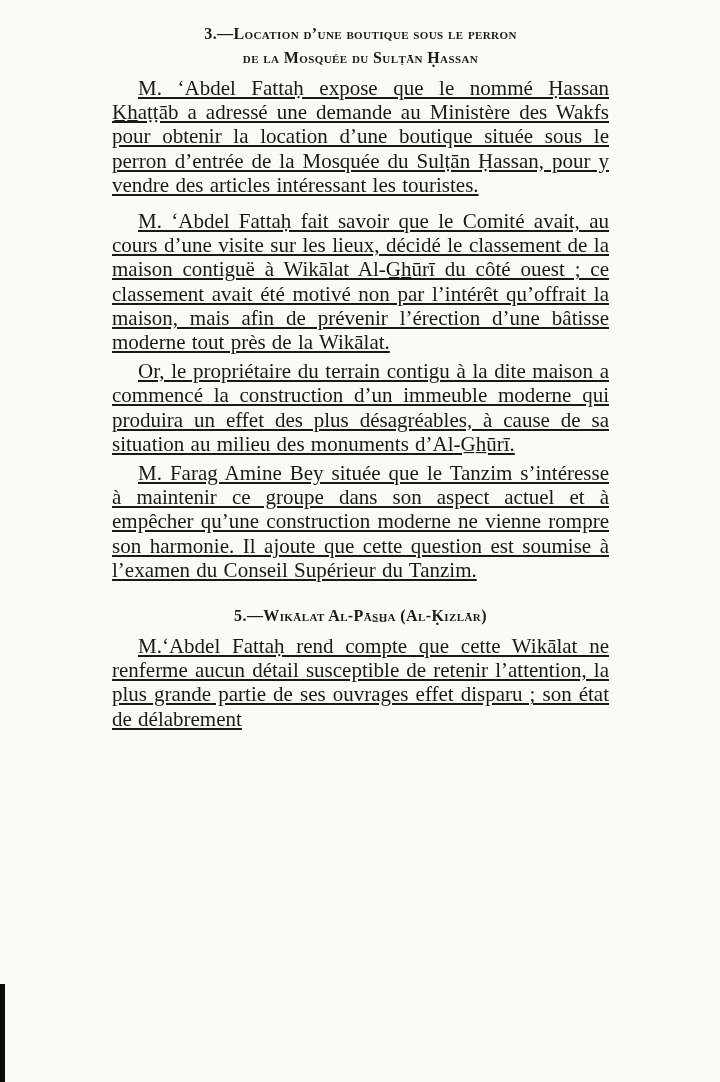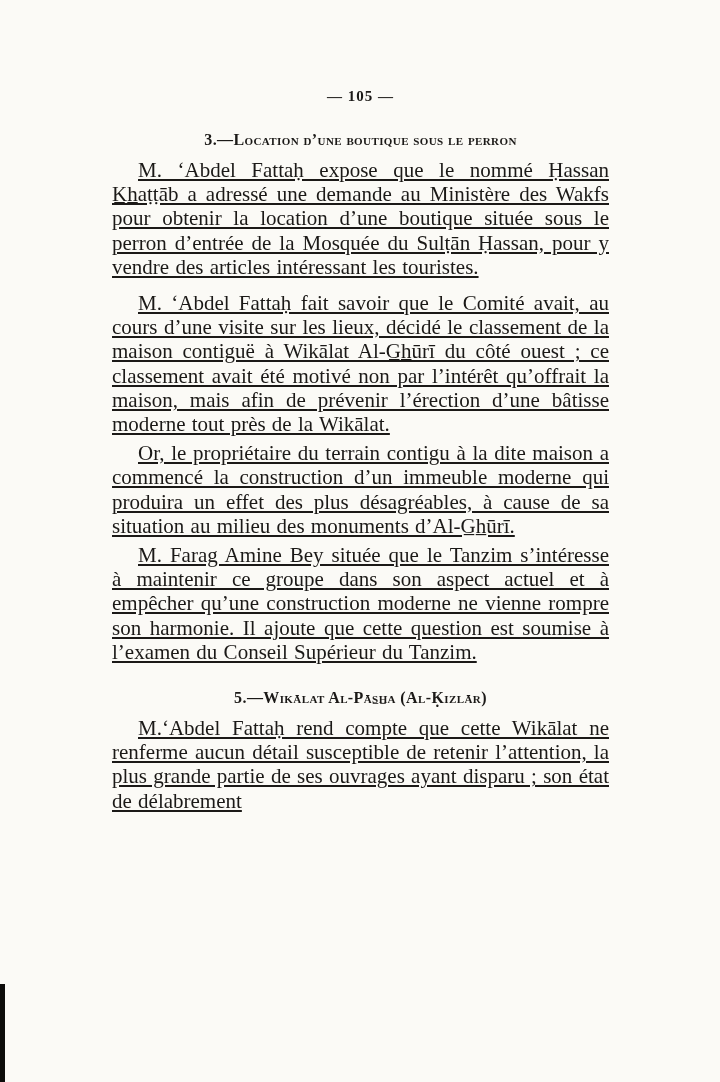--- a/index.html
+++ b/index.html
@@ -62,37 +62,37 @@
     width: 5px;
     height: 98px;
     background: #0d0c0a;
   }
 </style>
 </head>
 <body>
 
 <main class="page">
 
-  <div class="page-number">— 105 —</div>
 
   <section class="doc-section">
     <h2 class="heading">
       <span class="heading-line">3.—Location d’une boutique sous le perron</span>
+      <span class="heading-line">de la Mosquée du Sulṭān Ḥassan</span>
     </h2>
     <p class="body-para">M. ‘Abdel Fattaḥ expose que le nommé Ḥassan K̲h̲aṭṭāb a adressé une demande au Ministère des Wakfs pour obtenir la location d’une boutique située sous le perron d’entrée de la Mosquée du Sulṭān Ḥassan, pour y vendre des articles intéressant les touristes.</p>
   </section>
 
   <section class="doc-section">
     <p class="body-para">M. ‘Abdel Fattaḥ fait savoir que le Comité avait, au cours d’une visite sur les lieux, décidé le classement de la maison contiguë à Wikālat Al-G̲h̲ūrī du côté ouest ; ce classement avait été motivé non par l’intérêt qu’offrait la maison, mais afin de prévenir l’érection d’une bâtisse moderne tout près de la Wikālat.</p>
     <p class="body-para">Or, le propriétaire du terrain contigu à la dite maison a commencé la construction d’un immeuble moderne qui produira un effet des plus désagréables, à cause de sa situation au milieu des monuments d’Al-G̲h̲ūrī.</p>
     <p class="body-para">M. Farag Amine Bey située que le Tanzim s’intéresse à maintenir ce groupe dans son aspect actuel et à empêcher qu’une construction moderne ne vienne rompre son harmonie. Il ajoute que cette question est soumise à l’examen du Conseil Supérieur du Tanzim.</p>
   </section>
 
   <section class="doc-section">
     <h2 class="heading">
       <span class="heading-line">5.—Wikālat Al-Pās̲h̲a (Al-Ḳizlār)</span>
     </h2>
-    <p class="body-para">M.‘Abdel Fattaḥ rend compte que cette Wikālat ne renferme aucun détail susceptible de retenir l’attention, la plus grande partie de ses ouvrages ayant disparu ; son état de délabrement</p>
+    <p class="body-para">M.‘Abdel Fattaḥ rend compte que cette Wikālat ne renferme aucun détail susceptible de retenir l’attention, la plus grande partie de ses ouvrages effet disparu ; son état de délabrement</p>
   </section>
 
 </main>
 
 <div class="scan-artifact-left"></div>
 
 </body></html>

